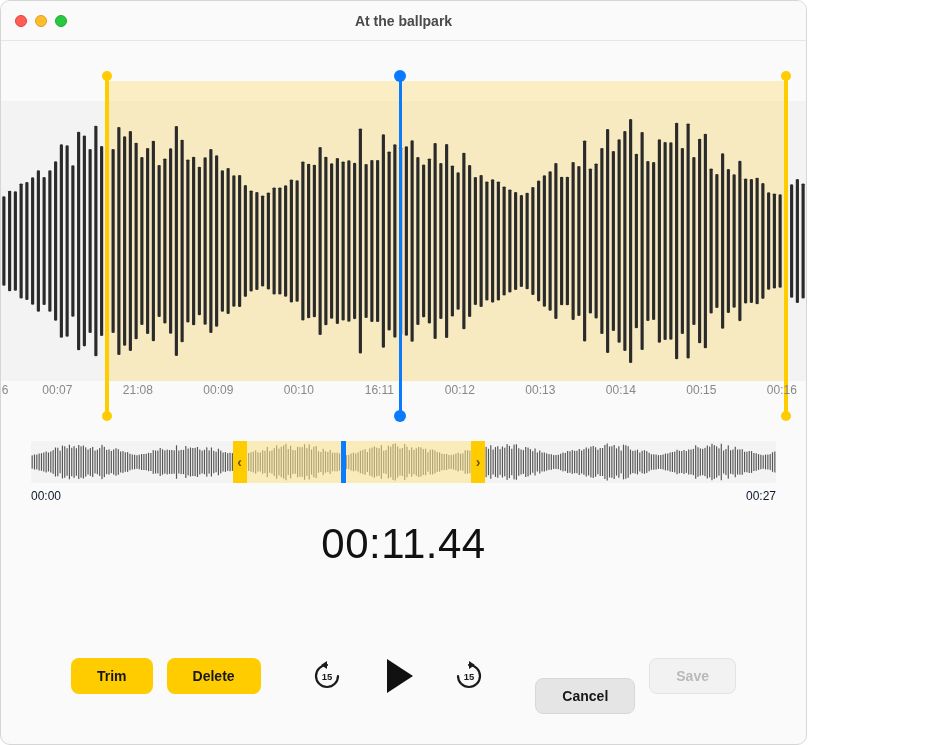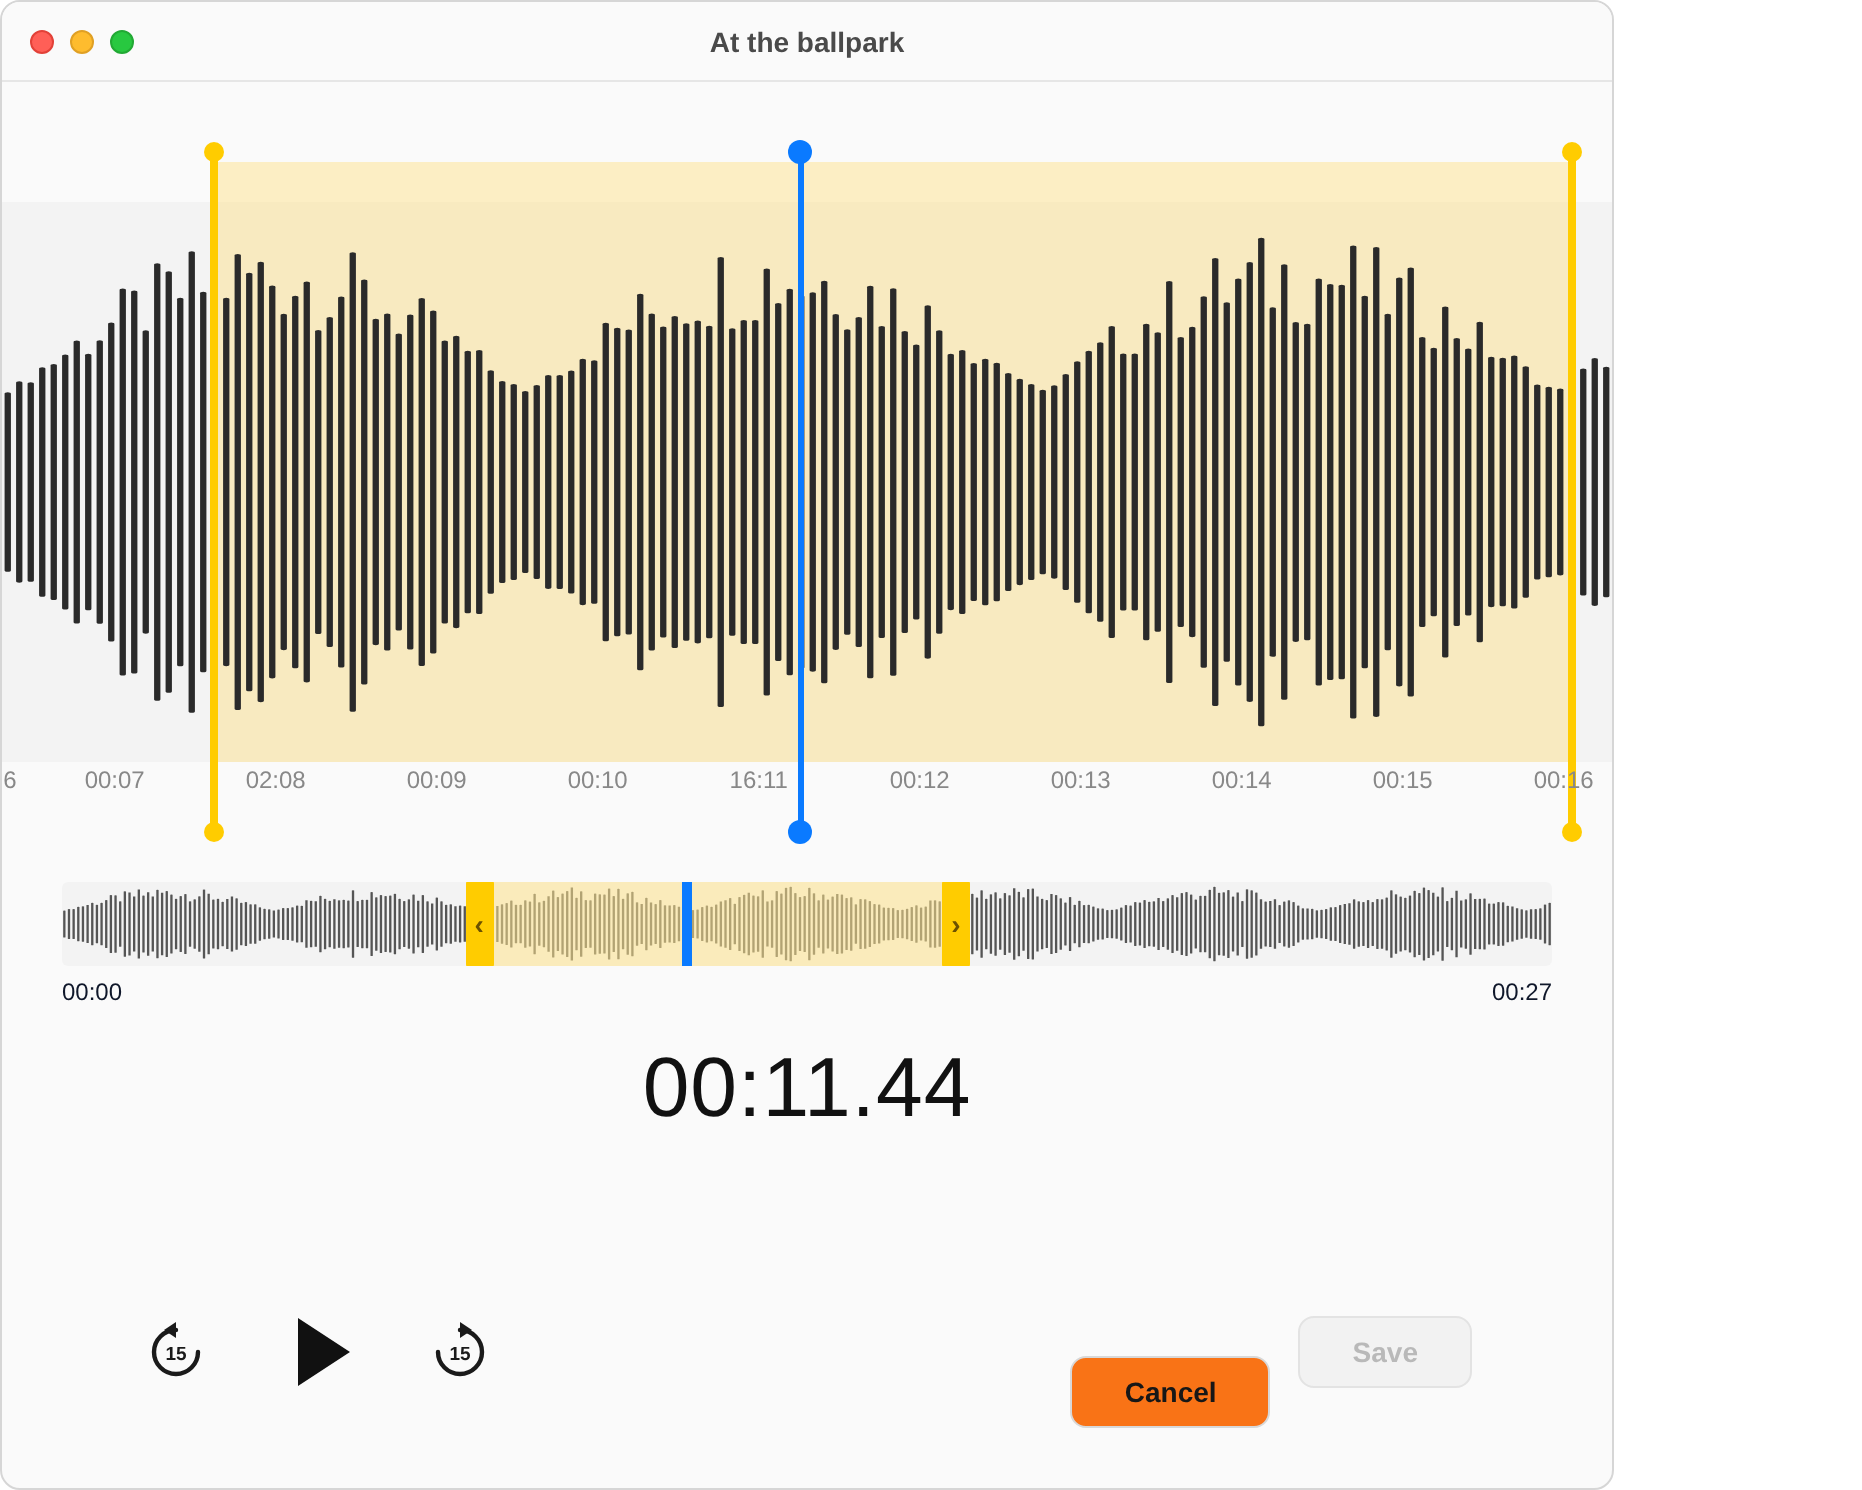--- a/index.html
+++ b/index.html
@@ -212,21 +212,21 @@
     border-radius: 8px;
     font-size: 14px;
     font-weight: 600;
     border: none;
     cursor: pointer;
     display: inline-flex;
     align-items: center;
     justify-content: center;
   }
   .btn-yellow { background: #ffcc00; color: #171717; }
-  .btn-gray   { background: #f97316; color: #171717; border: 0.5px solid #d8d8d8; margin-top: 40px; }
+  .btn-gray   { background: #e5e5e5; color: #171717; border: 0.5px solid #d8d8d8; margin-top: 40px; }
   .btn-disabled { background: #f2f2f2; color: #b9b9b9; border: 0.5px solid #e3e3e3; cursor: default; }
 
   .transport {
     display: flex;
     align-items: center;
     gap: 34px;
   }
   .skip-btn {
     background: none; border: none; cursor: pointer;
     display: flex; align-items: center; justify-content: center;
@@ -411,21 +411,21 @@
           <line x1="139.5" x2="139.5" y1="29.699832908750643" y2="70.30016709124936" stroke="#2a2a2a" stroke-width="0.55" stroke-linecap="round"></line>
         </svg>
 
       <div class="selection-handle" id="sel-left" style="left: calc(13.2% - 2px);"></div>
       <div class="selection-handle" id="sel-right" style="left: calc(97.5% - 2px);"></div>
       <div class="playhead" id="main-playhead" style="left: calc(49.6% - 1.5px);"></div>
 
       <div class="timeline-ticks" id="timeline-ticks">
           <div class="tick" style="left: 0.5%;">6</div>
           <div class="tick" style="left: 7%;">00:07</div>
-          <div class="tick" style="left: 17%;">02:08</div>
+          <div class="tick" style="left: 17%;">21:08</div>
           <div class="tick" style="left: 27%;">00:09</div>
           <div class="tick" style="left: 37%;">00:10</div>
           <div class="tick" style="left: 47%;">16:11</div>
           <div class="tick" style="left: 57%;">00:12</div>
           <div class="tick" style="left: 67%;">00:13</div>
           <div class="tick" style="left: 77%;">00:14</div>
           <div class="tick" style="left: 87%;">00:15</div>
           <div class="tick" style="left: 97%;">00:16</div>
         </div>
     </div>
@@ -764,20 +764,24 @@
         <span>00:27</span>
       </div>
     </div>
 
     <div class="time-readout">00:11.44</div>
 
   </div>
 
   <div class="toolbar">
 
+    <div class="toolbar-group">
+      <button class="btn btn-yellow">Trim</button>
+      <button class="btn btn-yellow">Delete</button>
+    </div>
 
     <div class="transport">
       <button class="skip-btn">
         <svg width="30" height="30" viewBox="0 0 30 30">
           <path d="M15 4 A11 11 0 1 0 26 15" fill="none" stroke="#1a1a1a" stroke-width="2.2" stroke-linecap="round"></path>
           <polygon points="15,0 15,8 9,4" fill="#1a1a1a"></polygon>
           <text x="15" y="19" text-anchor="middle" font-size="9.5" font-weight="600" fill="#1a1a1a">15</text>
         </svg>
       </button>
       <button class="play-btn">

